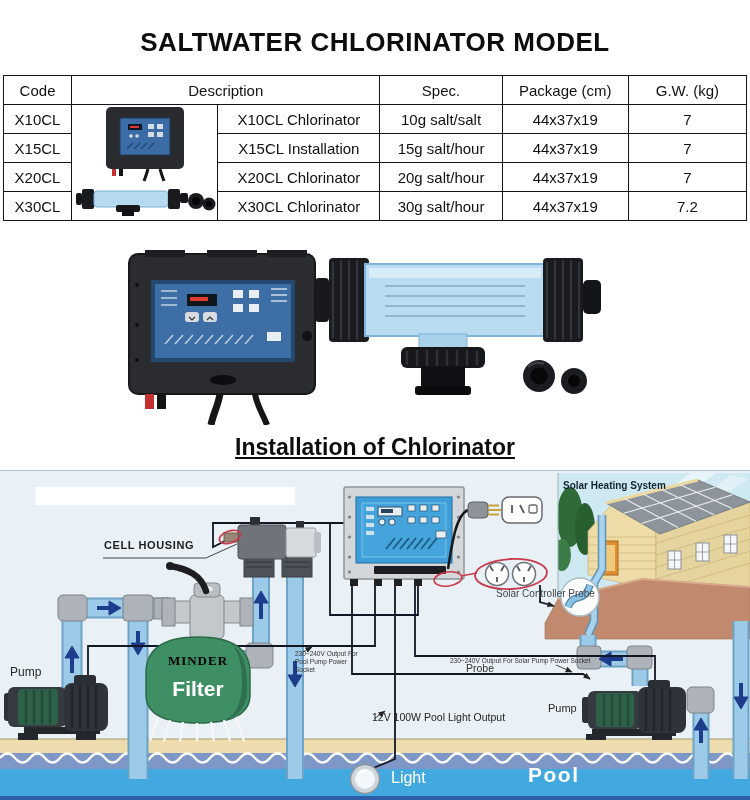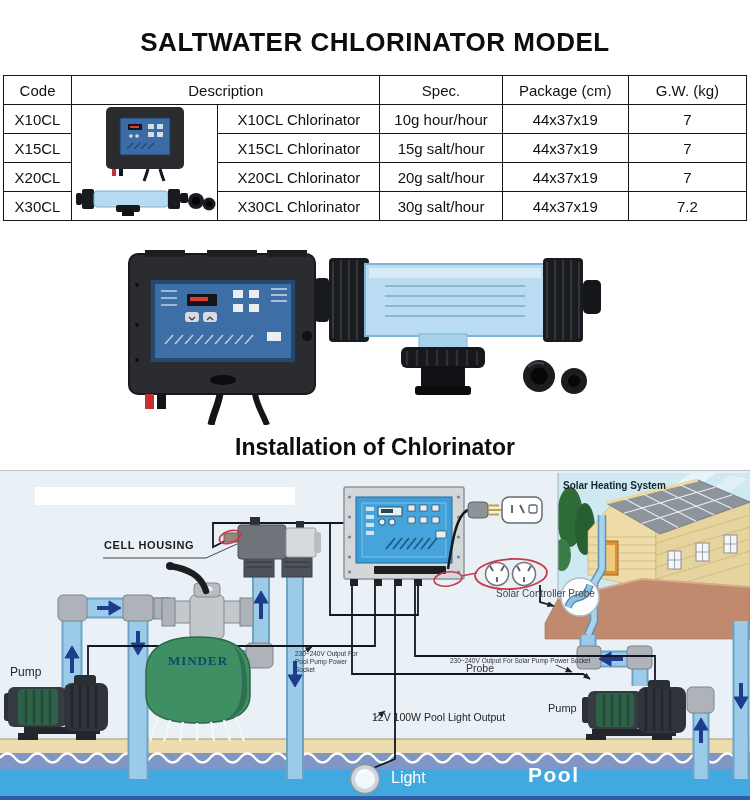--- a/index.html
+++ b/index.html
@@ -10,35 +10,35 @@
   #title{left:0;top:27px;width:750px;text-align:center;font-size:26px;font-weight:bold;
          letter-spacing:.5px;color:#0d0d0d;}
   
   #spec-table{left:3px;top:75px;width:744px;border-collapse:collapse;table-layout:fixed;}
   #spec-table th,#spec-table td{border:1.7px solid #151515;text-align:center;vertical-align:middle;
          font-size:15px;padding:0;background:#fff;overflow:hidden;}
   #spec-table th{font-weight:normal;height:28px;}
   #spec-table td{height:27px;}
   td.imgcell{padding:0;}
   
-  #install-title{left:0;top:434px;width:750px;text-align:center;font-size:23px;font-weight:bold;color:#0d0d0d;}
+  #install-title{left:0;top:434px;width:750px;text-align:center;font-size:23px;font-weight:bold;color:#0d0d0d;text-decoration:underline;}
   
   #diagram{left:0;top:470px;width:750px;height:330px;background:#e9f0f6;border-top:1px solid #b9c2ca;}
   .dlabel{position:absolute;color:#222;line-height:1.2;}
   #lbl-cell-housing{left:104px;top:68px;font-size:11px;font-weight:bold;letter-spacing:.6px;color:#1c1c1c;}
   #lbl-solar-system{left:563px;top:9px;font-size:10px;font-weight:bold;color:#15242e;}
   #lbl-controller-probe{left:464px;top:117px;font-size:10px;color:#41474d;white-space:nowrap;margin-left:32px;}
   #lbl-pool-pump{left:295px;top:179px;width:66px;font-size:6.5px;color:#333;}
   #lbl-solar-pump{left:450px;top:186px;font-size:6.5px;color:#333;white-space:nowrap;}
   #lbl-probe{left:466px;top:191px;font-size:10.5px;color:#333;}
   #lbl-pool-light{left:372px;top:240px;font-size:10.5px;font-weight:normal;color:#222;white-space:nowrap;}
   #lbl-pump-left{left:10px;top:194px;font-size:12px;color:#2a2a2a;}
   #lbl-pump-right{left:548px;top:231px;font-size:11px;color:#2a2a2a;}
   #lbl-minder{left:146px;top:182px;width:104px;text-align:center;font-family:"Liberation Serif",serif;
-              font-weight:bold;font-size:13px;letter-spacing:1px;color:#0c4a6e;}
+              font-weight:bold;font-size:13px;letter-spacing:1px;color:#000000;}
   #lbl-filter{left:146px;top:205px;width:104px;text-align:center;font-weight:bold;font-size:21px;color:#ffffff;}
   #lbl-light{left:391px;top:297px;font-size:16px;color:#ffffff;}
   #lbl-pool{left:528px;top:291px;font-size:21px;font-weight:bold;letter-spacing:1.5px;color:#ffffff;}
 </style>
 </head>
 <body>
 
 <div class="abs" id="title">SALTWATER CHLORINATOR MODEL</div>
 
 <table class="abs" id="spec-table">
@@ -88,27 +88,27 @@
             <rect x="42" y="20" width="24" height="7" rx="2" fill="#17181c"></rect>
             <rect x="48" y="25" width="12" height="6" fill="#101114"></rect>
             <circle cx="122" cy="16" r="8" fill="#1b1c20"></circle>
               <circle cx="122" cy="16" r="4" fill="#060607"></circle>
             <circle cx="135" cy="19" r="6.5" fill="#1b1c20"></circle>
               <circle cx="135" cy="19" r="3" fill="#060607"></circle>
           </g>
         </svg>
       </td>
       <td>X10CL Chlorinator</td>
-      <td>10g hour/hour</td>
+      <td>10g salt/salt</td>
       <td>44x37x19</td>
       <td>7</td>
     </tr>
     <tr>
       <td>X15CL</td>
-      <td>X15CL Chlorinator</td>
+      <td>X15CL Installation</td>
       <td>15g salt/hour</td>
       <td>44x37x19</td>
       <td>7</td>
     </tr>
     <tr>
       <td>X20CL</td>
       <td>X20CL Chlorinator</td>
       <td>20g salt/hour</td>
       <td>44x37x19</td>
       <td>7</td>
@@ -450,15 +450,16 @@
   <div class="dlabel" id="lbl-cell-housing">CELL HOUSING</div>
   <div class="dlabel" id="lbl-solar-system">Solar Heating System</div>
   <div class="dlabel" id="lbl-controller-probe">Solar Controller Probe</div>
   <div class="dlabel" id="lbl-pool-pump">230~240V Output For Pool Pump Power Socket</div>
   <div class="dlabel" id="lbl-solar-pump">230~240V Output For Solar Pump Power Socket</div>
   <div class="dlabel" id="lbl-probe">Probe</div>
   <div class="dlabel" id="lbl-pool-light">12V 100W Pool Light Output</div>
   <div class="dlabel" id="lbl-pump-left">Pump</div>
   <div class="dlabel" id="lbl-pump-right">Pump</div>
   <div class="dlabel" id="lbl-minder">MINDER</div>
+  <div class="dlabel" id="lbl-filter">Filter</div>
   <div class="dlabel" id="lbl-light">Light</div>
   <div class="dlabel" id="lbl-pool">Pool</div>
 </div>
 
 </body></html>

